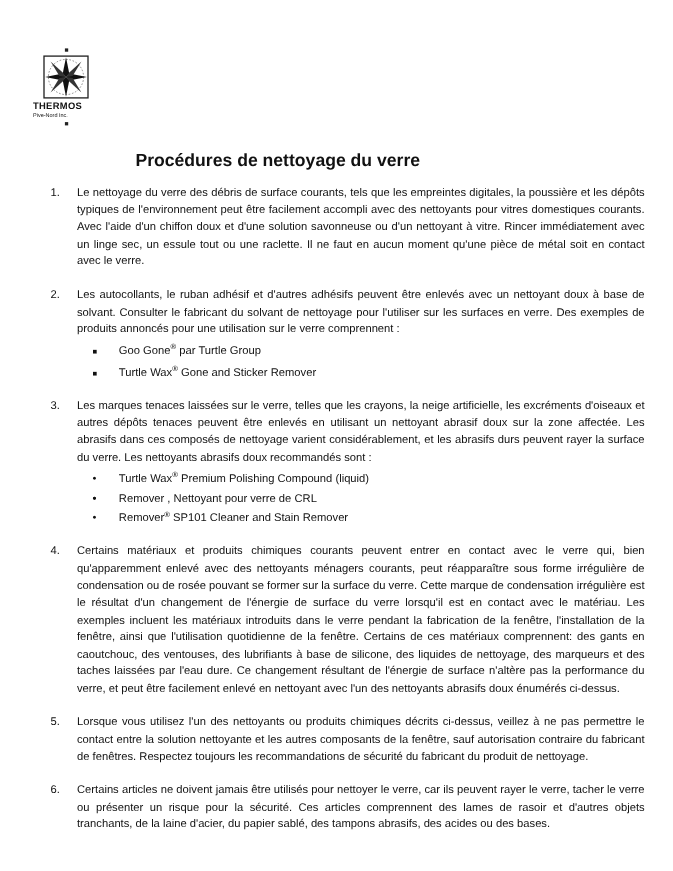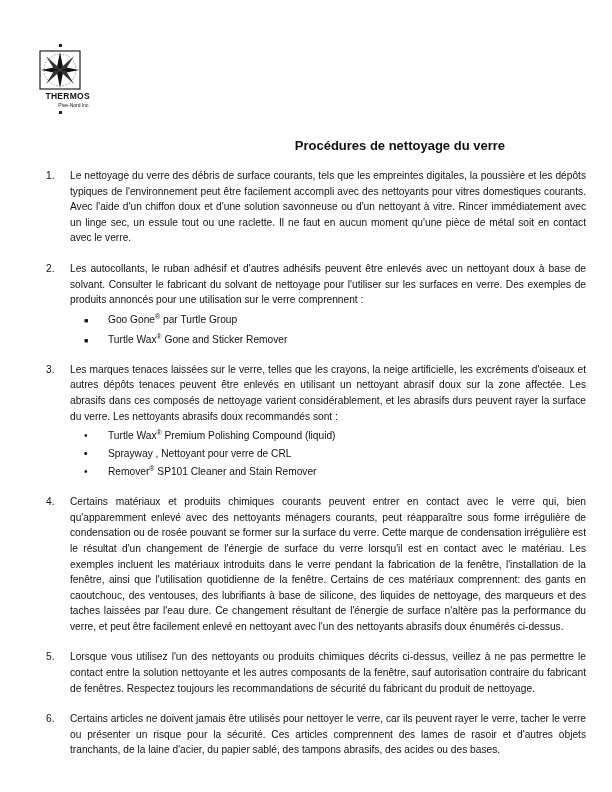--- a/index.html
+++ b/index.html
@@ -1,24 +1,24 @@
 <!DOCTYPE html>
 <html><head>
 <meta charset="utf-8">
 <style>
   html, body { margin: 0; padding: 0; background: #ffffff; }
   body { width: 612px; height: 792px; position: relative; overflow: hidden;
          font-family: "Liberation Sans", sans-serif; color: #111; }
-  .logo { position: absolute; left: 30px; top: 44px; width: 60px; text-align: right; }
+  .logo { position: absolute; left: 30px; top: 44px; width: 60px; text-align: left; }
   .logo .dot { width: 3px; height: 3px; background: #222; margin: 0 auto; }
   .logo svg { display: block; margin: 3px auto 0; }
   .logo .brand { font-size: 8.5px; font-weight: bold; letter-spacing: 0.3px; margin-top: 2px; line-height: 9px; }
   .logo .sub { font-size: 5px; margin-top: 1px; line-height: 6px; }
-  .title { position: absolute; top: 138px; left: 0; width: 505px; text-align: right;
-           font-size: 13px; font-weight: bold; }
+  .title { position: absolute; top: 138px; left: 0; width: 505px; text-align: center;
+           font-size: 16px; font-weight: bold; }
   .items { position: absolute; left: 46px; top: 168px; width: 540px; }
   .item { position: relative; padding-left: 24px; font-size: 10.2px; line-height: 15.6px;
           text-align: justify; margin-bottom: 15px; }
   .item .num { position: absolute; left: 0; top: 0; }
   .bullets { list-style: none; padding: 0; margin: 4px 0 0 0; }
   .bullets li { position: relative; padding-left: 38px; line-height: 15px; margin-bottom: 5px; }
   .bullets li .mark { position: absolute; left: 14px; top: 0; }
   .bullets.square li .mark { font-size: 7px; top: 1px; }
   .bullets.dot li { margin-bottom: 3px; }
   sup { font-size: 7px; line-height: 0; }
@@ -75,21 +75,21 @@
     <ul class="bullets dot">
       <li>
         <span class="mark">•</span>
         <span>Turtle Wax</span><sup>®</sup><span> Premium Polishing Compound (liquid)</span>
       </li>
       <li>
         <span class="mark">•</span>
       </li>
       <li>
         <span class="mark">•</span>
-        <span>Sprayway , Nettoyant pour verre de CRL</span>
+        <span>Remover , Nettoyant pour verre de CRL</span>
       </li>
       <li>
         <span class="mark">•</span>
         <span>Remover</span><sup>®</sup><span> SP101 Cleaner and Stain Remover</span>
       </li>
     </ul>
   </div>
 
   <div class="item">
     <span class="num">4.</span>

